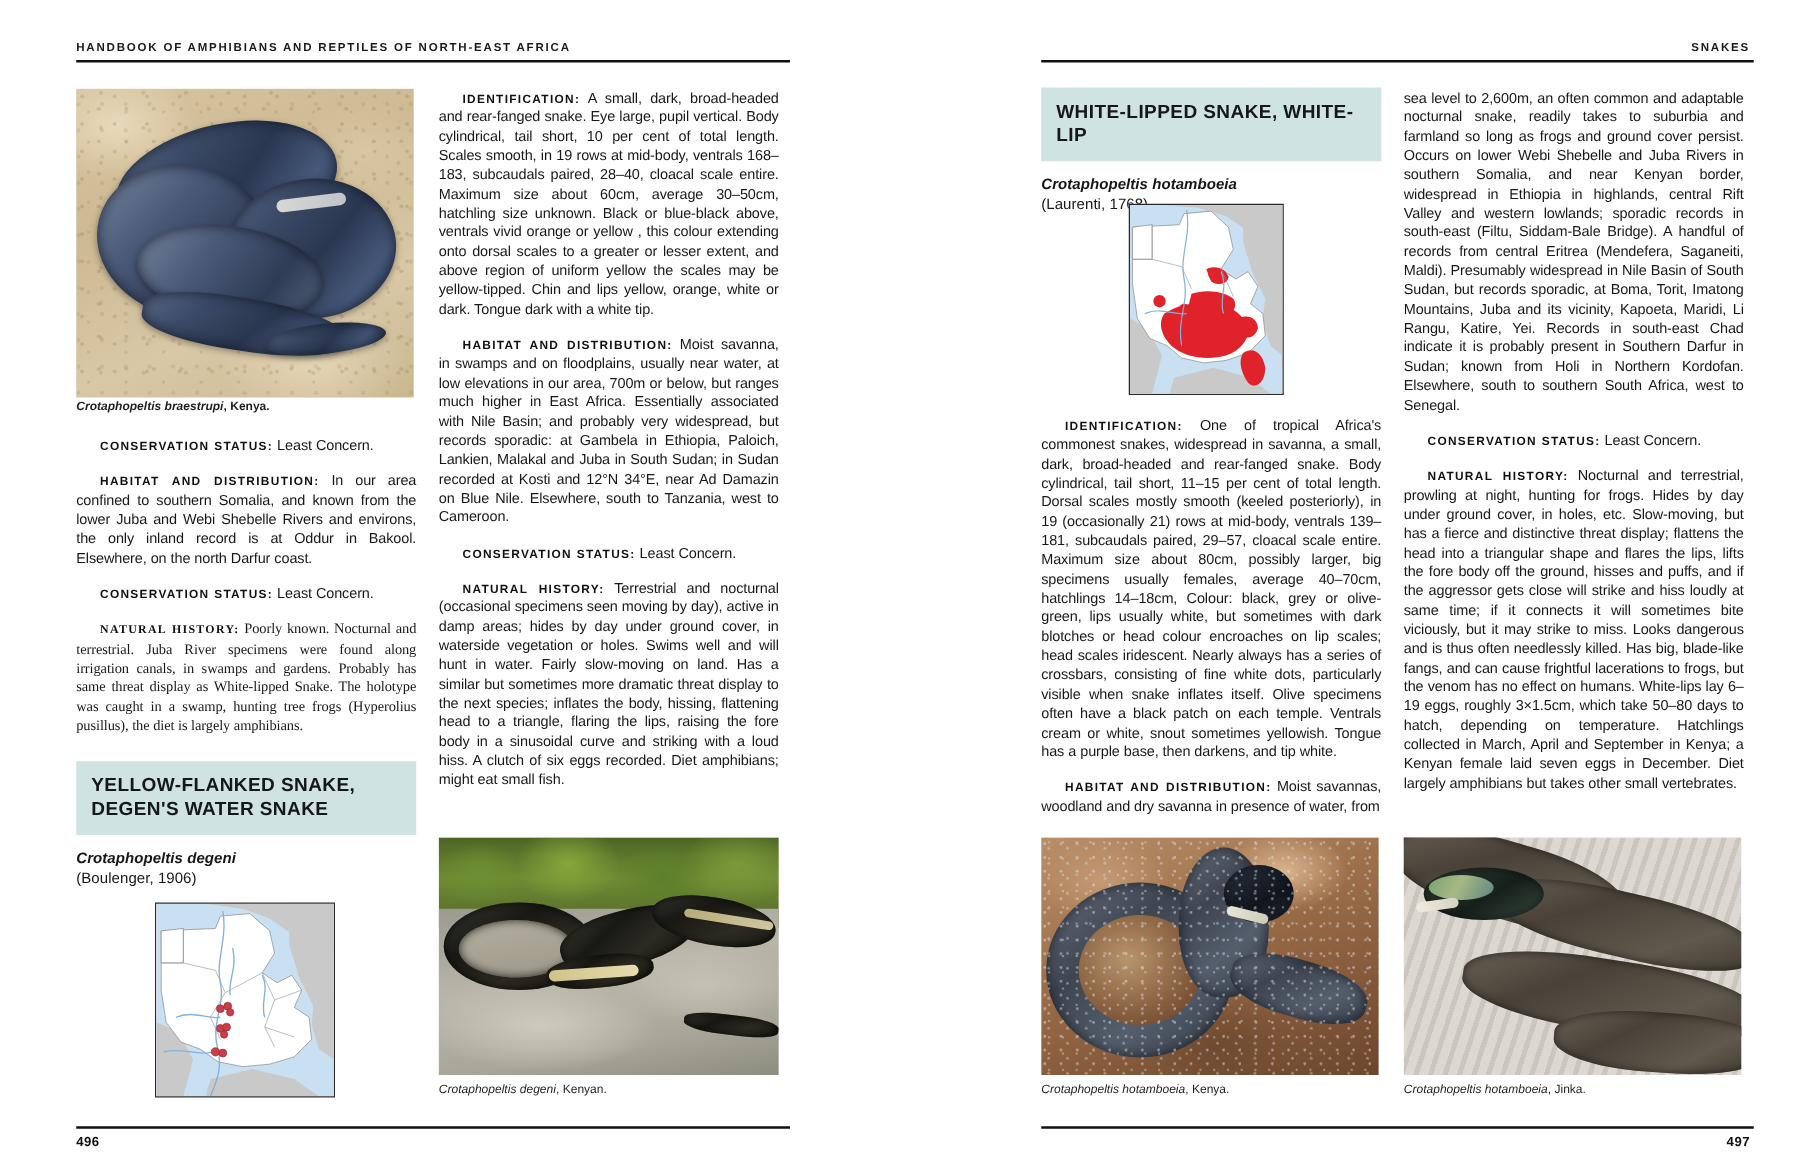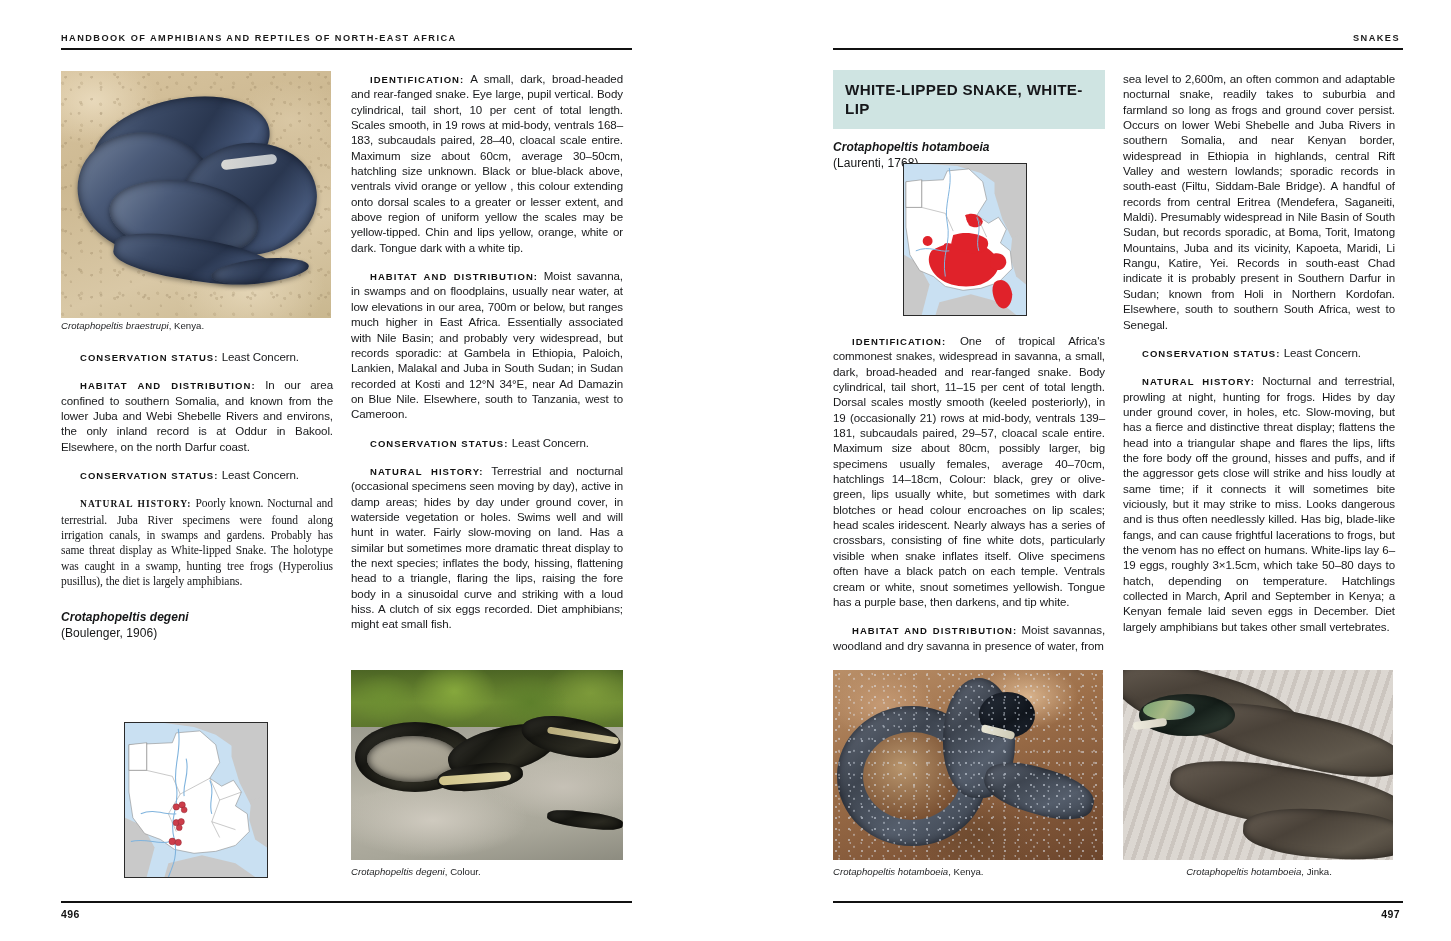--- a/index.html
+++ b/index.html
@@ -207,37 +207,40 @@
       <div class="coil" style="left:30px;  top:28px;  width:180px; height:96px;  transform:rotate(-12deg);"></div>
       <div class="coil hl" style="left:16px; top:62px;  width:142px; height:120px; transform:rotate(14deg);"></div>
       <div class="coil" style="left:120px; top:72px;  width:136px; height:112px; transform:rotate(-6deg);"></div>
       <div class="coil hl" style="left:48px; top:110px; width:150px; height:74px;  transform:rotate(8deg);"></div>
       <div class="coil" style="left:52px;  top:168px; width:168px; height:42px;  transform:rotate(9deg); border-radius:40% 50% 50% 40%;"></div>
       <div class="coil" style="left:150px; top:188px; width:98px;  height:24px;  transform:rotate(-6deg); border-radius:50%;"></div>
       <div style="position:absolute;left:160px;top:86px;width:56px;height:10px;background:linear-gradient(90deg,#e9e7e0,#cfd3d6);border-radius:6px;transform:rotate(-7deg);opacity:.9;"></div>
     </div>
 
     <div class="col c1" style="top: 320px;">
-      <div class="caption" style="margin-bottom:18px;">
+      <div class="caption" style="margin-bottom:18px;font-weight:bold;">
         <em>Crotaphopeltis braestrupi</em><span class="loc">, Kenya.</span>
       </div>
 
       <p class="body-p">
         <span class="lbl">Conservation status:</span><span> Least Concern.</span>
       </p>
       <p class="body-p">
         <span class="lbl">Habitat and distribution:</span><span> In our area confined to southern Somalia, and known from the lower Juba and Webi Shebelle Rivers and environs, the only inland record is at Oddur in Bakool. Elsewhere, on the north Darfur coast.</span>
       </p>
       <p class="body-p">
         <span class="lbl">Conservation status:</span><span> Least Concern.</span>
       </p>
       <p class="body-p" style="margin-bottom:20px;font-family:Liberation Serif, serif;">
         <span class="lbl">Natural history:</span><span> Poorly known. Nocturnal and terrestrial. Juba River specimens were found along irrigation canals, in swamps and gardens. Probably has same threat display as White-lipped Snake. The holotype was caught in a swamp, hunting tree frogs (Hyperolius pusillus), the diet is largely amphibians.</span>
       </p>
 
+      <div class="species-band">
+        <h2>YELLOW-FLANKED SNAKE, DEGEN'S WATER SNAKE</h2>
+      </div>
       <div class="sci-name">Crotaphopeltis degeni</div>
       <div class="authority">(Boulenger, 1906)</div>
     </div>
 
     <div class="map map-1">
       <svg viewBox="0 0 144 156" preserveAspectRatio="none">
         <rect x="0" y="0" width="144" height="156" fill="#c9e0f2"></rect>
         <path d="M0,0 H144 V156 H0 Z" fill="#c9e0f2"></path>
 
         <path d="M0,0 H144 V36 L118,30 L92,12 L70,4 L40,0 Z" fill="#c9c9c9"></path>
@@ -304,21 +307,21 @@
       <div class="snk2" style="left:96px; top:58px;  width:110px; height:44px; border-radius:46%; transform:rotate(-14deg);"></div>
       <div class="snk2" style="left:170px;top:48px;  width:100px; height:38px; border-radius:48%; transform:rotate(10deg);"></div>
       <div class="snk2" style="left:86px; top:94px;  width:86px;  height:26px; border-radius:44%; transform:rotate(-6deg);"></div>
       <div style="position:absolute;left:88px;top:104px;width:72px;height:9px;background:linear-gradient(90deg,#cfc38a,#e6dcae);border-radius:5px;transform:rotate(-4deg);"></div>
       <div style="position:absolute;left:196px;top:62px;width:72px;height:7px;background:linear-gradient(90deg,#d4c68d,#ece2b6);border-radius:4px;transform:rotate(9deg);opacity:.85;"></div>
       <div class="snk2" style="left:196px;top:142px; width:76px;  height:16px; border-radius:40%; transform:rotate(7deg);"></div>
     </div>
 
     <div class="col c2" style="top: 866px;">
       <div class="caption">
-        <em>Crotaphopeltis degeni</em><span class="loc">, Colour.</span>
+        <em>Crotaphopeltis degeni</em><span class="loc">, Kenyan.</span>
       </div>
     </div>
 
     <div class="rule-bottom rule-bottom-left"></div>
     <div class="folio folio-left">496</div>
   </div>
 
   <div class="page page-right">
 
     <div class="runhead runhead-right">Snakes</div>
@@ -423,21 +426,21 @@
       <div class="snk4" style="left:46px;  top:98px;  width:240px; height:58px; border-radius:44%; transform:rotate(9deg);"></div>
       <div class="snk4" style="left:120px; top:140px; width:170px; height:48px; border-radius:44%; transform:rotate(4deg);"></div>
       <div class="snk4" style="left:16px;  top:24px;  width:96px;  height:42px; border-radius:52%;
                   background:linear-gradient(150deg,#2f3b33,#16201b 55%,#3b4a3f);"></div>
       <div style="position:absolute;left:20px;top:30px;width:52px;height:20px;border-radius:50%;
                   background:linear-gradient(120deg,#7fae7a,#b6c88f 45%,#66908c);opacity:.9;"></div>
       <div style="position:absolute;left:10px;top:50px;width:34px;height:8px;border-radius:4px;
                   background:linear-gradient(90deg,#efece0,#d6d2c2);transform:rotate(-8deg);"></div>
     </div>
 
-    <div class="col" style="left:397px; top:866px;text-align:center;">
+    <div class="col" style="left:397px; top:866px;">
       <div class="caption">
         <em>Crotaphopeltis hotamboeia</em><span class="loc">, Jinka.</span>
       </div>
     </div>
 
     <div class="rule-bottom rule-bottom-right" style="left:107px;"></div>
     <div class="folio folio-right">497</div>
   </div>
 </div>
 

